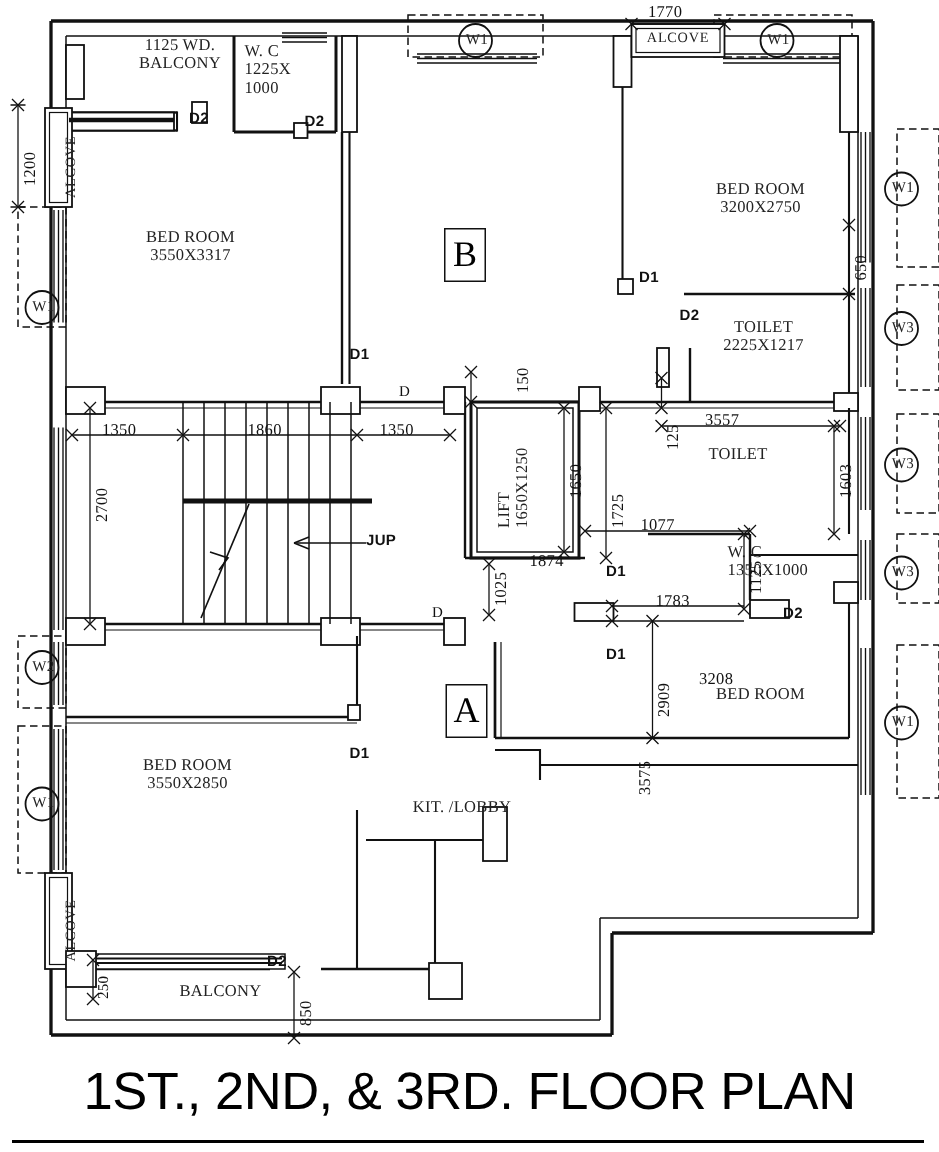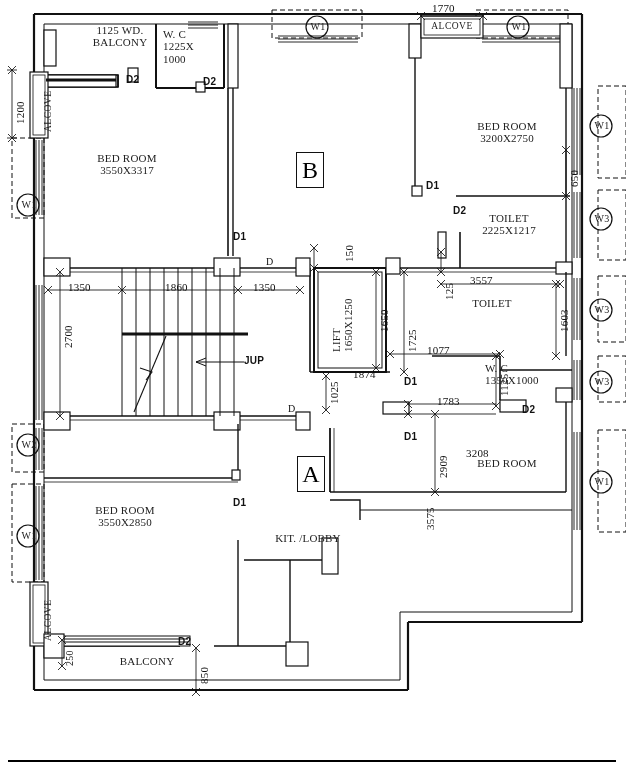--- a/index.html
+++ b/index.html
@@ -437,14 +437,15 @@
   <div class="lbl wmk" style="left:510px;top:21px;width:18px;text-align:center;">W1</div>
 
   <div class="lbl wmk" style="left:593px;top:120px;width:18px;text-align:center;">W1</div>
   <div class="lbl wmk" style="left:593px;top:213px;width:18px;text-align:center;">W3</div>
   <div class="lbl wmk" style="left:593px;top:304px;width:18px;text-align:center;">W3</div>
   <div class="lbl wmk" style="left:593px;top:376px;width:18px;text-align:center;">W3</div>
   <div class="lbl wmk" style="left:593px;top:476px;width:18px;text-align:center;">W1</div>
 </div>
 
 <div id="title">
+  <div class="tt">1ST., 2ND, &amp; 3RD. FLOOR PLAN</div>
   <div class="trule"></div>
 </div>
 
 </body></html>

